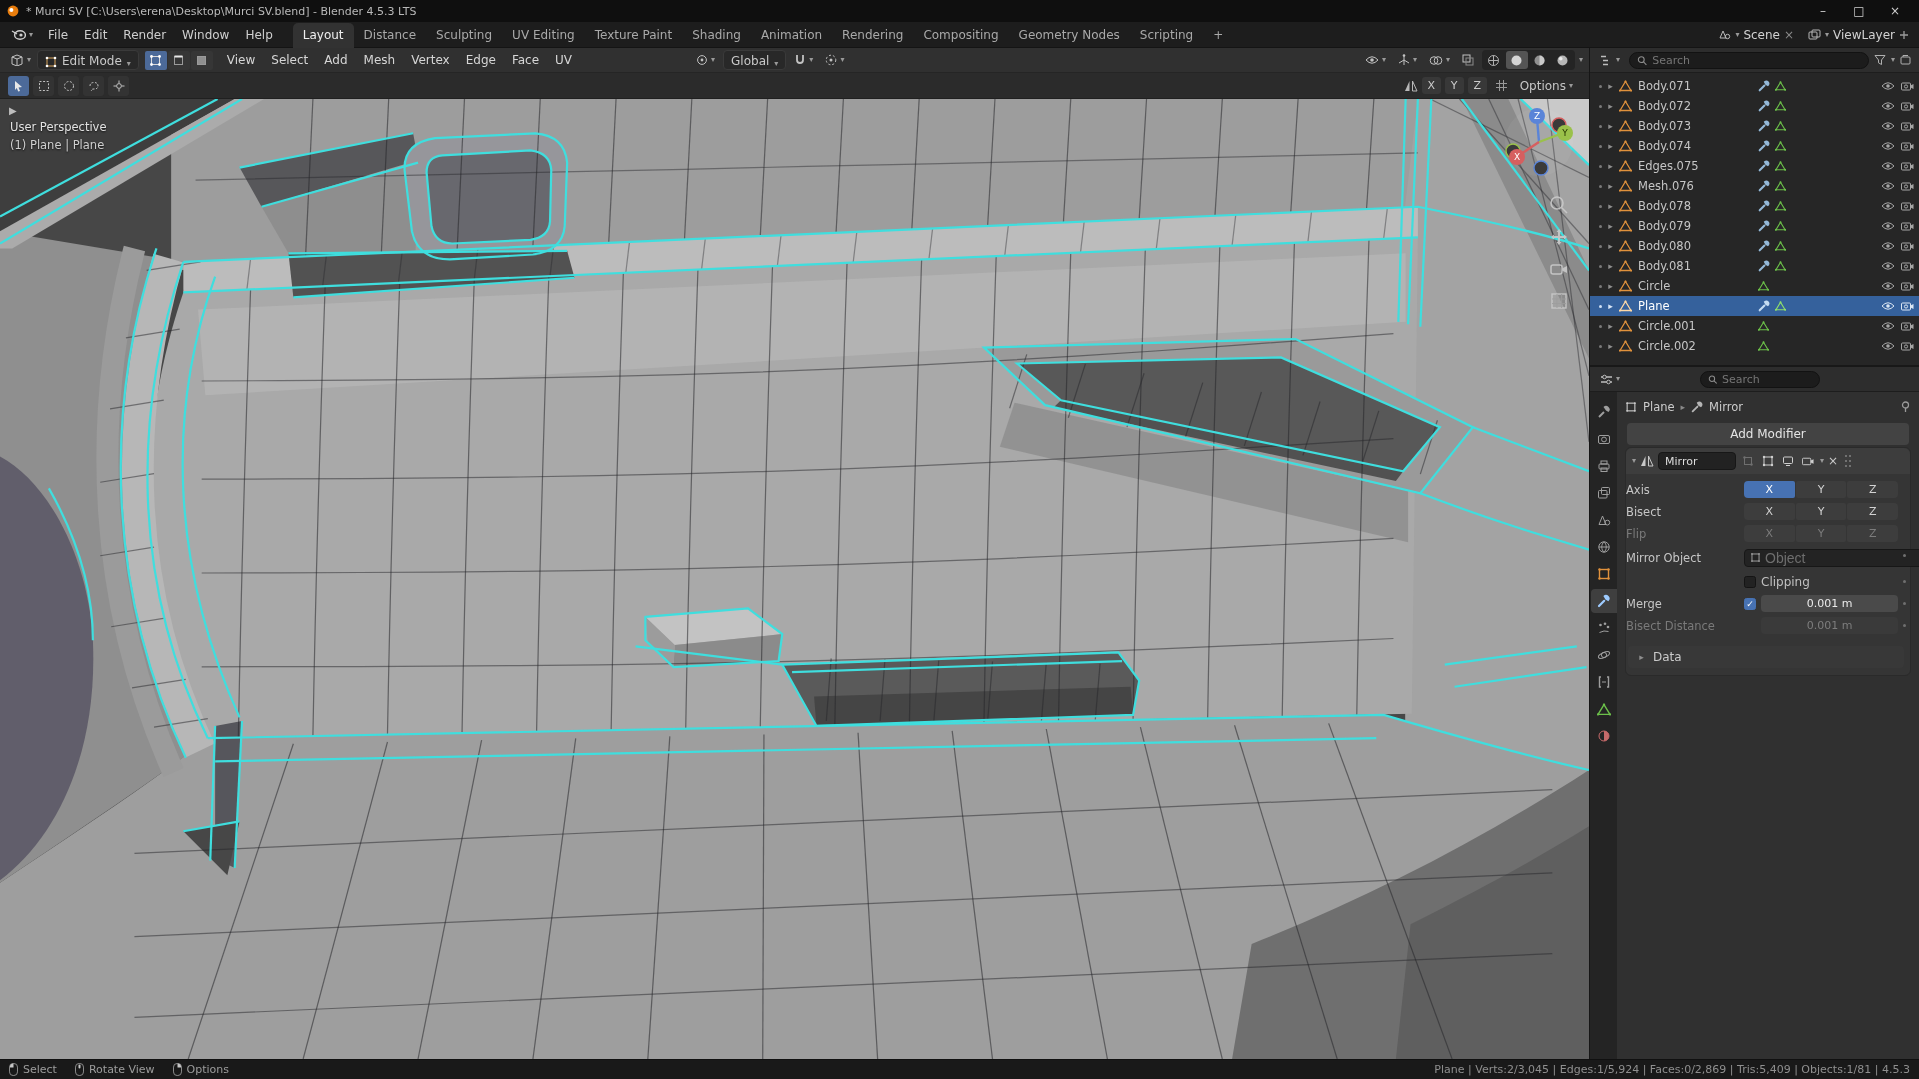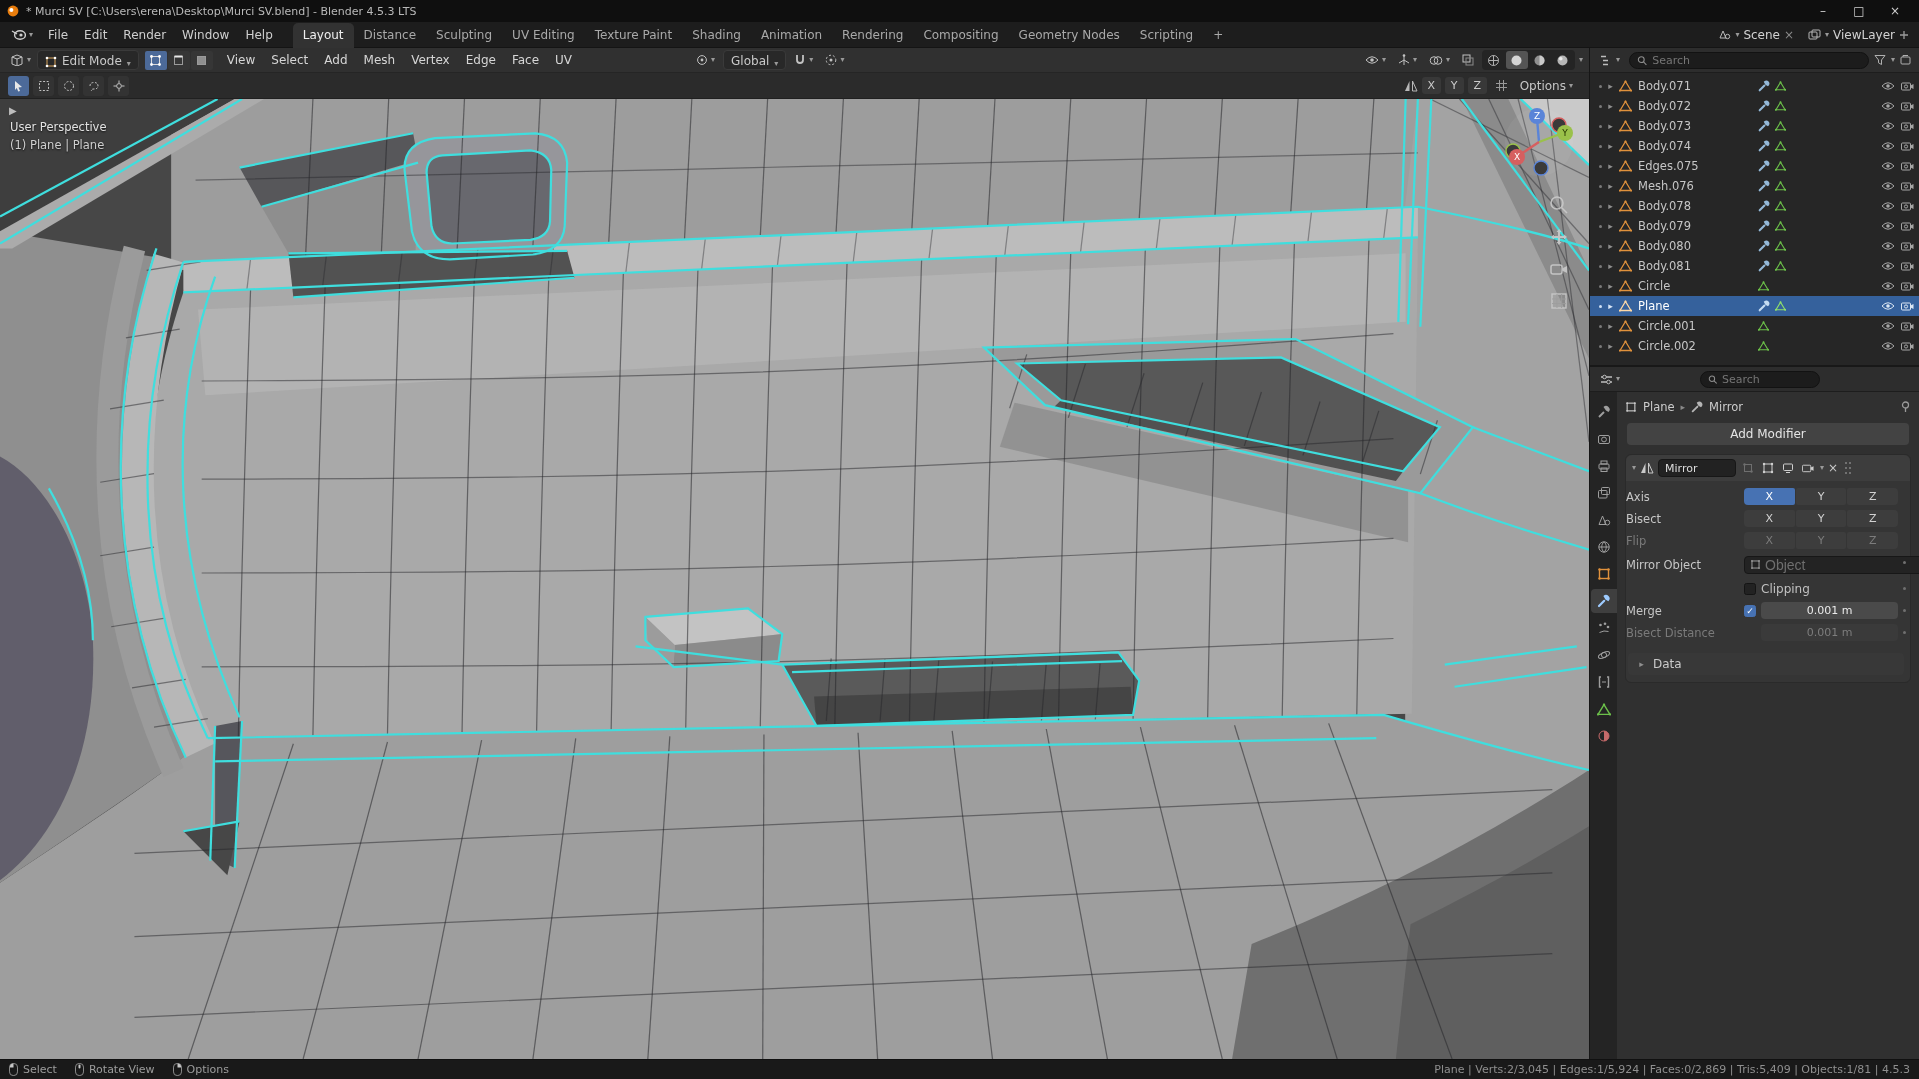--- a/index.html
+++ b/index.html
@@ -76,21 +76,21 @@
   .ol-vis{position:absolute;right:5px;display:flex;gap:6px;align-items:center;color:#a5a5a5;}
 
   .props{flex:1;display:flex;flex-direction:column;background:#2e2e2e;}
   .props-body{flex:1;display:flex;min-height:0;}
   .props-tabs{width:27px;background:#242424;display:flex;flex-direction:column;align-items:center;padding-top:8px;gap:3px;flex:none;}
   .ptab{width:26px;height:24px;display:flex;align-items:center;justify-content:center;border-radius:4px 0 0 4px;color:#9e9e9e;}
   .ptab.active{background:#3f3f3f;color:#9ecbff;}
   .props-main{flex:1;padding:2px 8px;background:#303030;min-width:0;}
   .crumb{display:flex;align-items:center;gap:6px;height:26px;color:#ccc;font-size:11.5px;}
   .crumb .sep{color:#8a8a8a;font-size:9px;}
-  .addmod{height:22px;background:#434343;border-radius:4px;display:flex;align-items:center;justify-content:center;color:#e4e4e4;margin:3px 2px 9px;width:calc(100% - 4px);}
+  .addmod{height:22px;background:#434343;border-radius:4px;display:flex;align-items:center;justify-content:center;color:#e4e4e4;margin:3px 2px 2px;width:calc(100% - 4px);}
   .mod-panel{background:#353535;border-radius:6px;border:1px solid #2a2a2a;padding-bottom:7px;}
   .mod-header{height:26px;display:flex;align-items:center;gap:4px;padding:0 6px;background:#3d3d3d;border-radius:6px 6px 0 0;}
   .mod-name{width:78px;height:18px;background:#222;border:1px solid #171717;border-radius:4px;color:#ddd;padding:0 6px;font:inherit;font-size:11px;outline:none;}
   .mod-tgl{display:flex;align-items:center;justify-content:center;width:16px;height:16px;color:#cfcfcf;}
   .mod-tgl.dim{color:#6f6f6f;}
   .mod-rows{padding:6px 2px 0 0;display:flex;flex-direction:column;gap:3px;}
   .prow{display:flex;align-items:center;height:19px;padding-right:10px;position:relative;}
   .plabel{width:118px;text-align:left;padding-right:10px;color:#c6c6c6;font-size:11.5px;flex:none;}
   .plabel.dim{color:#7a7a7a;}
   .pctl{flex:1;display:flex;align-items:center;gap:5px;min-width:0;}

